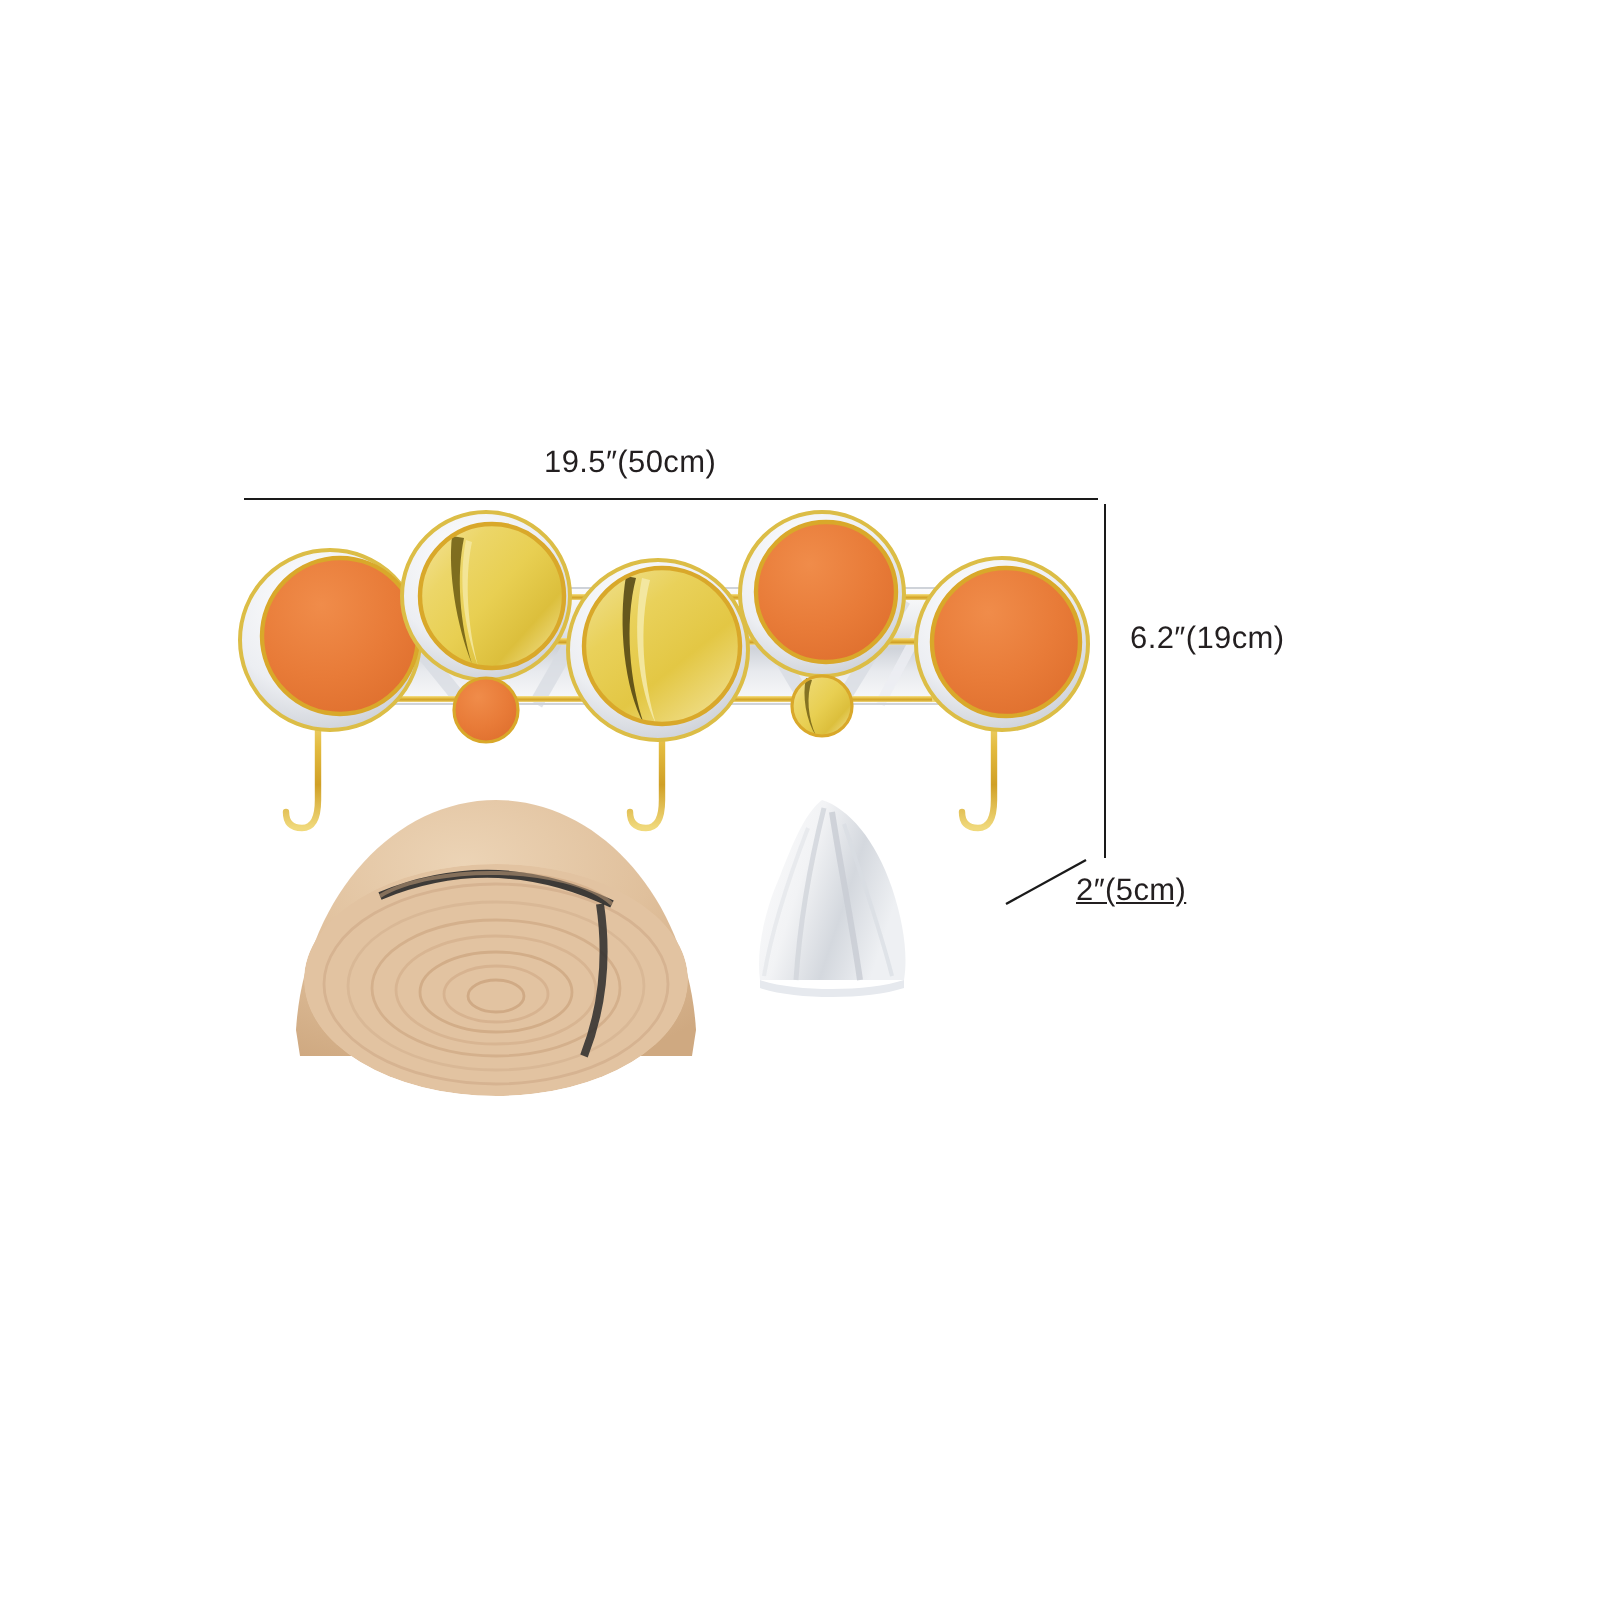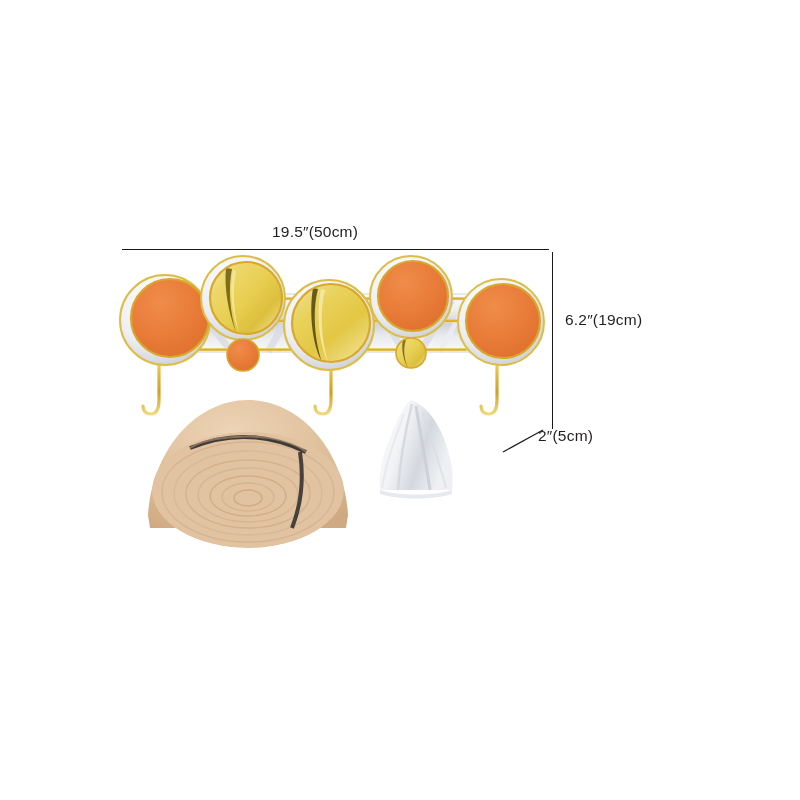--- a/index.html
+++ b/index.html
@@ -28,21 +28,22 @@
   #label-width {
     left: 272px;
     top: 223px;
   }
   #label-height {
     left: 565px;
     top: 311px;
   }
   #label-depth {
     left: 538px;
-    top: 427px;
+    top: 437px;
+    text-decoration: underline;
   }
   #dim-line-width {
     position: absolute;
     left: 122px;
     top: 249px;
     width: 427px;
     height: 1px;
     background: #1a1a1a;
   }
   #dim-line-height {

